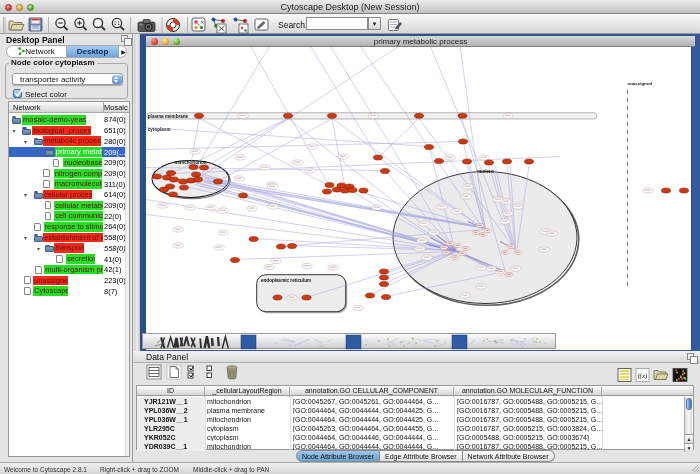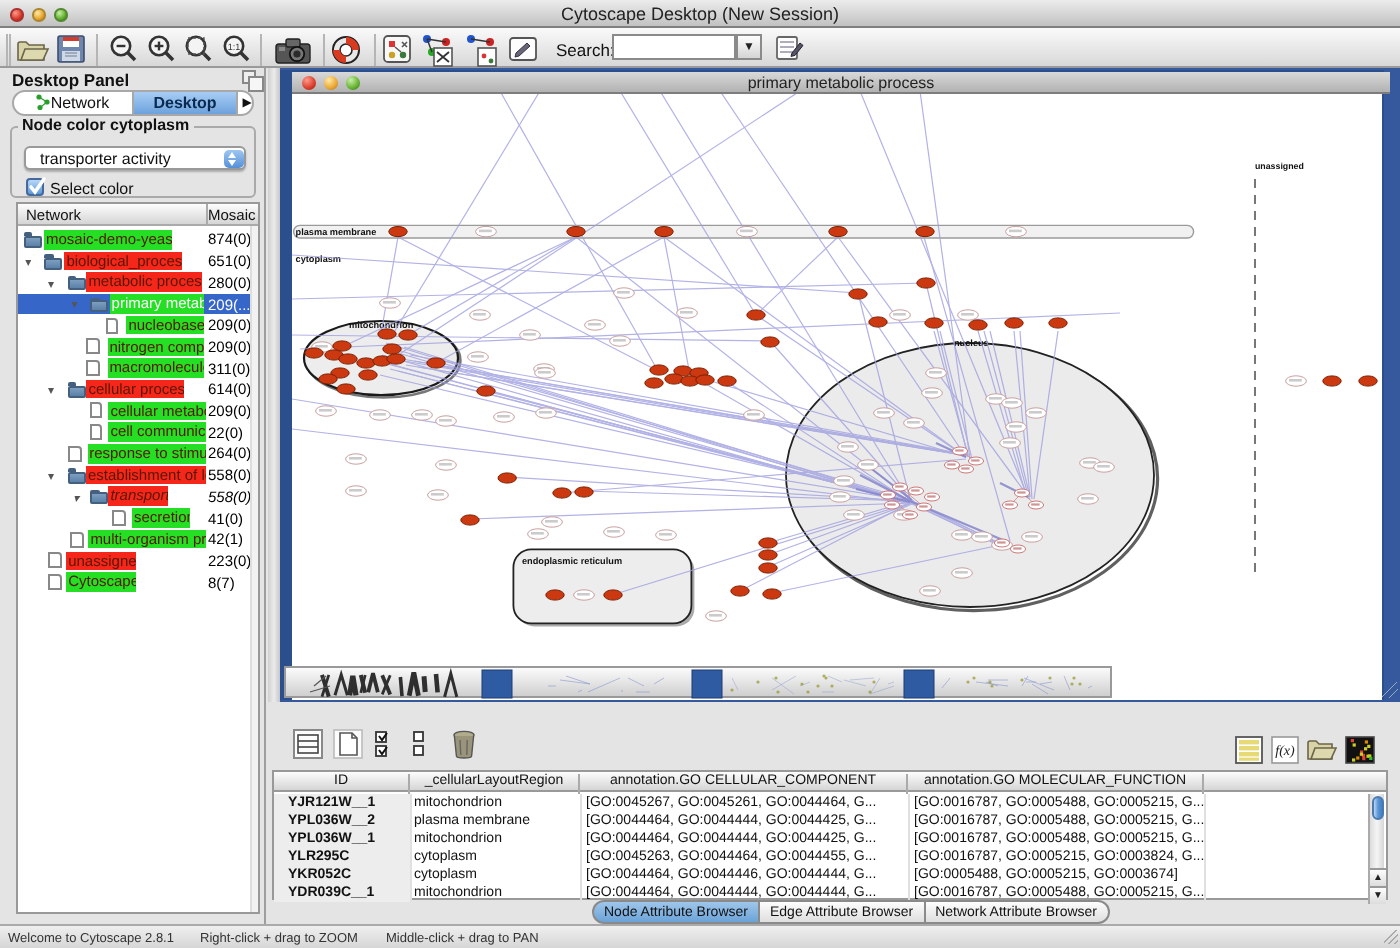--- a/index.html
+++ b/index.html
@@ -726,20 +726,24 @@
         <circle cx="394" cy="5" r="0.8" fill="#999933" opacity="0.75"></circle>
         <circle cx="353" cy="9" r="0.8" fill="#999933" opacity="0.75"></circle>
         <circle cx="397" cy="8" r="0.8" fill="#999933" opacity="0.75"></circle>
         <circle cx="344" cy="5" r="0.8" fill="#999933" opacity="0.75"></circle>
         <circle cx="368" cy="6" r="0.8" fill="#999933" opacity="0.75"></circle>
       </svg>
     </div>
   <div class="grip"></div>
 </div>
 <div class="dpanel">
+  <div class="dphead">
+      <div class="t">Data Panel</div>
+      <div class="floatic" style="right:6px;top:2px;"></div>
+    </div>
   <div class="dptool">
       <svg width="567" height="18" viewBox="0 0 567 18" style="position:absolute;left:0;top:0">
         <g transform="translate(14,1)">
           <rect x="0" y="0" width="14" height="14" fill="#fcfcfc" stroke="#888" stroke-width="1"></rect>
           <rect x="2" y="2.5" width="10" height="9" fill="none" stroke="#444" stroke-width="0.8"></rect>
           <line x1="2" y1="5.5" x2="12" y2="5.5" stroke="#444" stroke-width="0.8"></line>
           <line x1="2" y1="8.5" x2="12" y2="8.5" stroke="#444" stroke-width="0.8"></line>
         </g>
         <g transform="translate(34,1)">
           <rect x="0" y="0" width="14" height="14" fill="#fcfcfc" stroke="#bbb" stroke-width="0.8"></rect>

